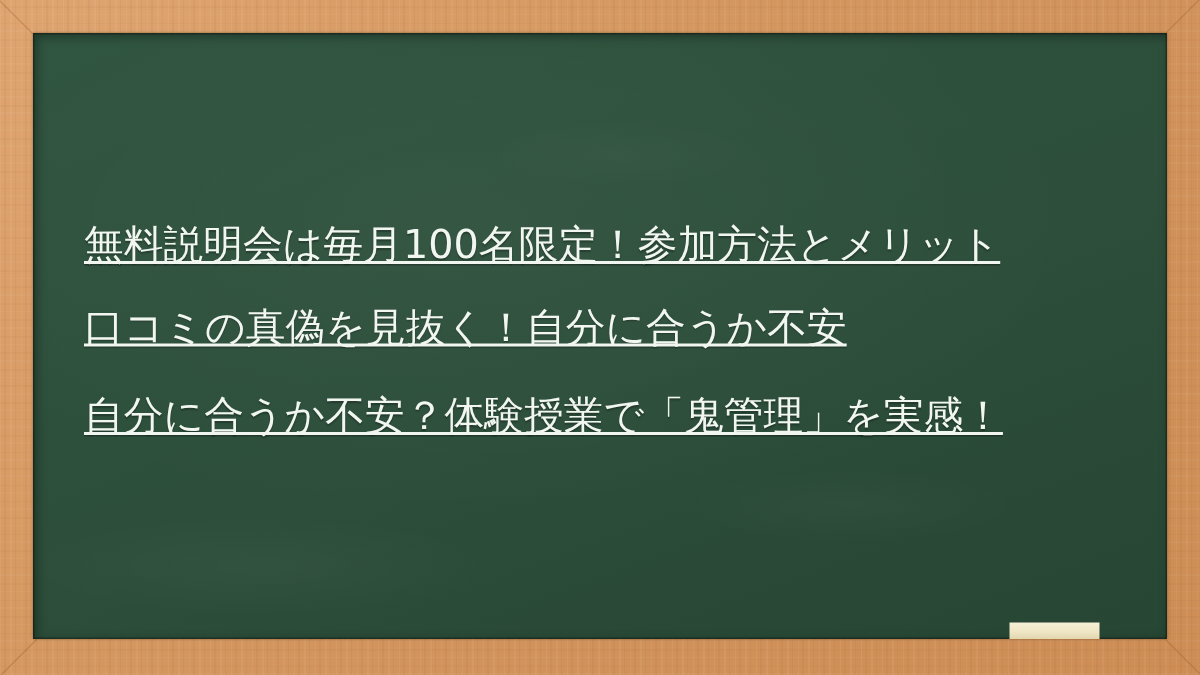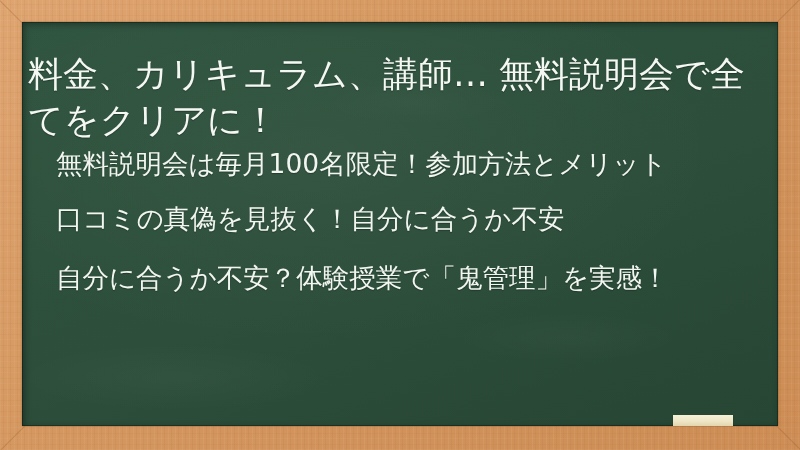--- a/index.html
+++ b/index.html
@@ -129,20 +129,21 @@
     padding: 0;
     list-style: none;
   }
   .topic-item {
     color: #f2f6f0;
     font-size: 26.5px;
     line-height: 39px;
     font-weight: 400;
     margin: 0 0 16px 0;
     text-shadow: 0 1px 1px rgba(0,0,0,0.28);
+    text-decoration: underline;
   }
   .topic-item:last-child { margin-bottom: 0; margin-top: 20px; }
 
   
   #chalk-stick {
     position: absolute;
     left: 651px;
     top: 393px;
     width: 60px;
     height: 11px;
@@ -162,21 +163,20 @@
     <span class="miter-tr"></span>
     <span class="miter-bl"></span>
     <span class="miter-br"></span>
   </div>
 
   <div id="board">
     <div id="board-dust"></div>
 
     <div id="content">
 
-      <h1 id="headline">料金、カリキュラム、講師… 無料説明会で全てをクリアに！</h1>
 
       <ul id="topic-list">
         <li class="topic-item">無料説明会は毎月100名限定！参加方法とメリット</li>
         <li class="topic-item">口コミの真偽を見抜く！自分に合うか不安</li>
         <li class="topic-item">自分に合うか不安？体験授業で「鬼管理」を実感！</li>
       </ul>
 
     </div>
 
     <div id="chalk-stick"></div>

